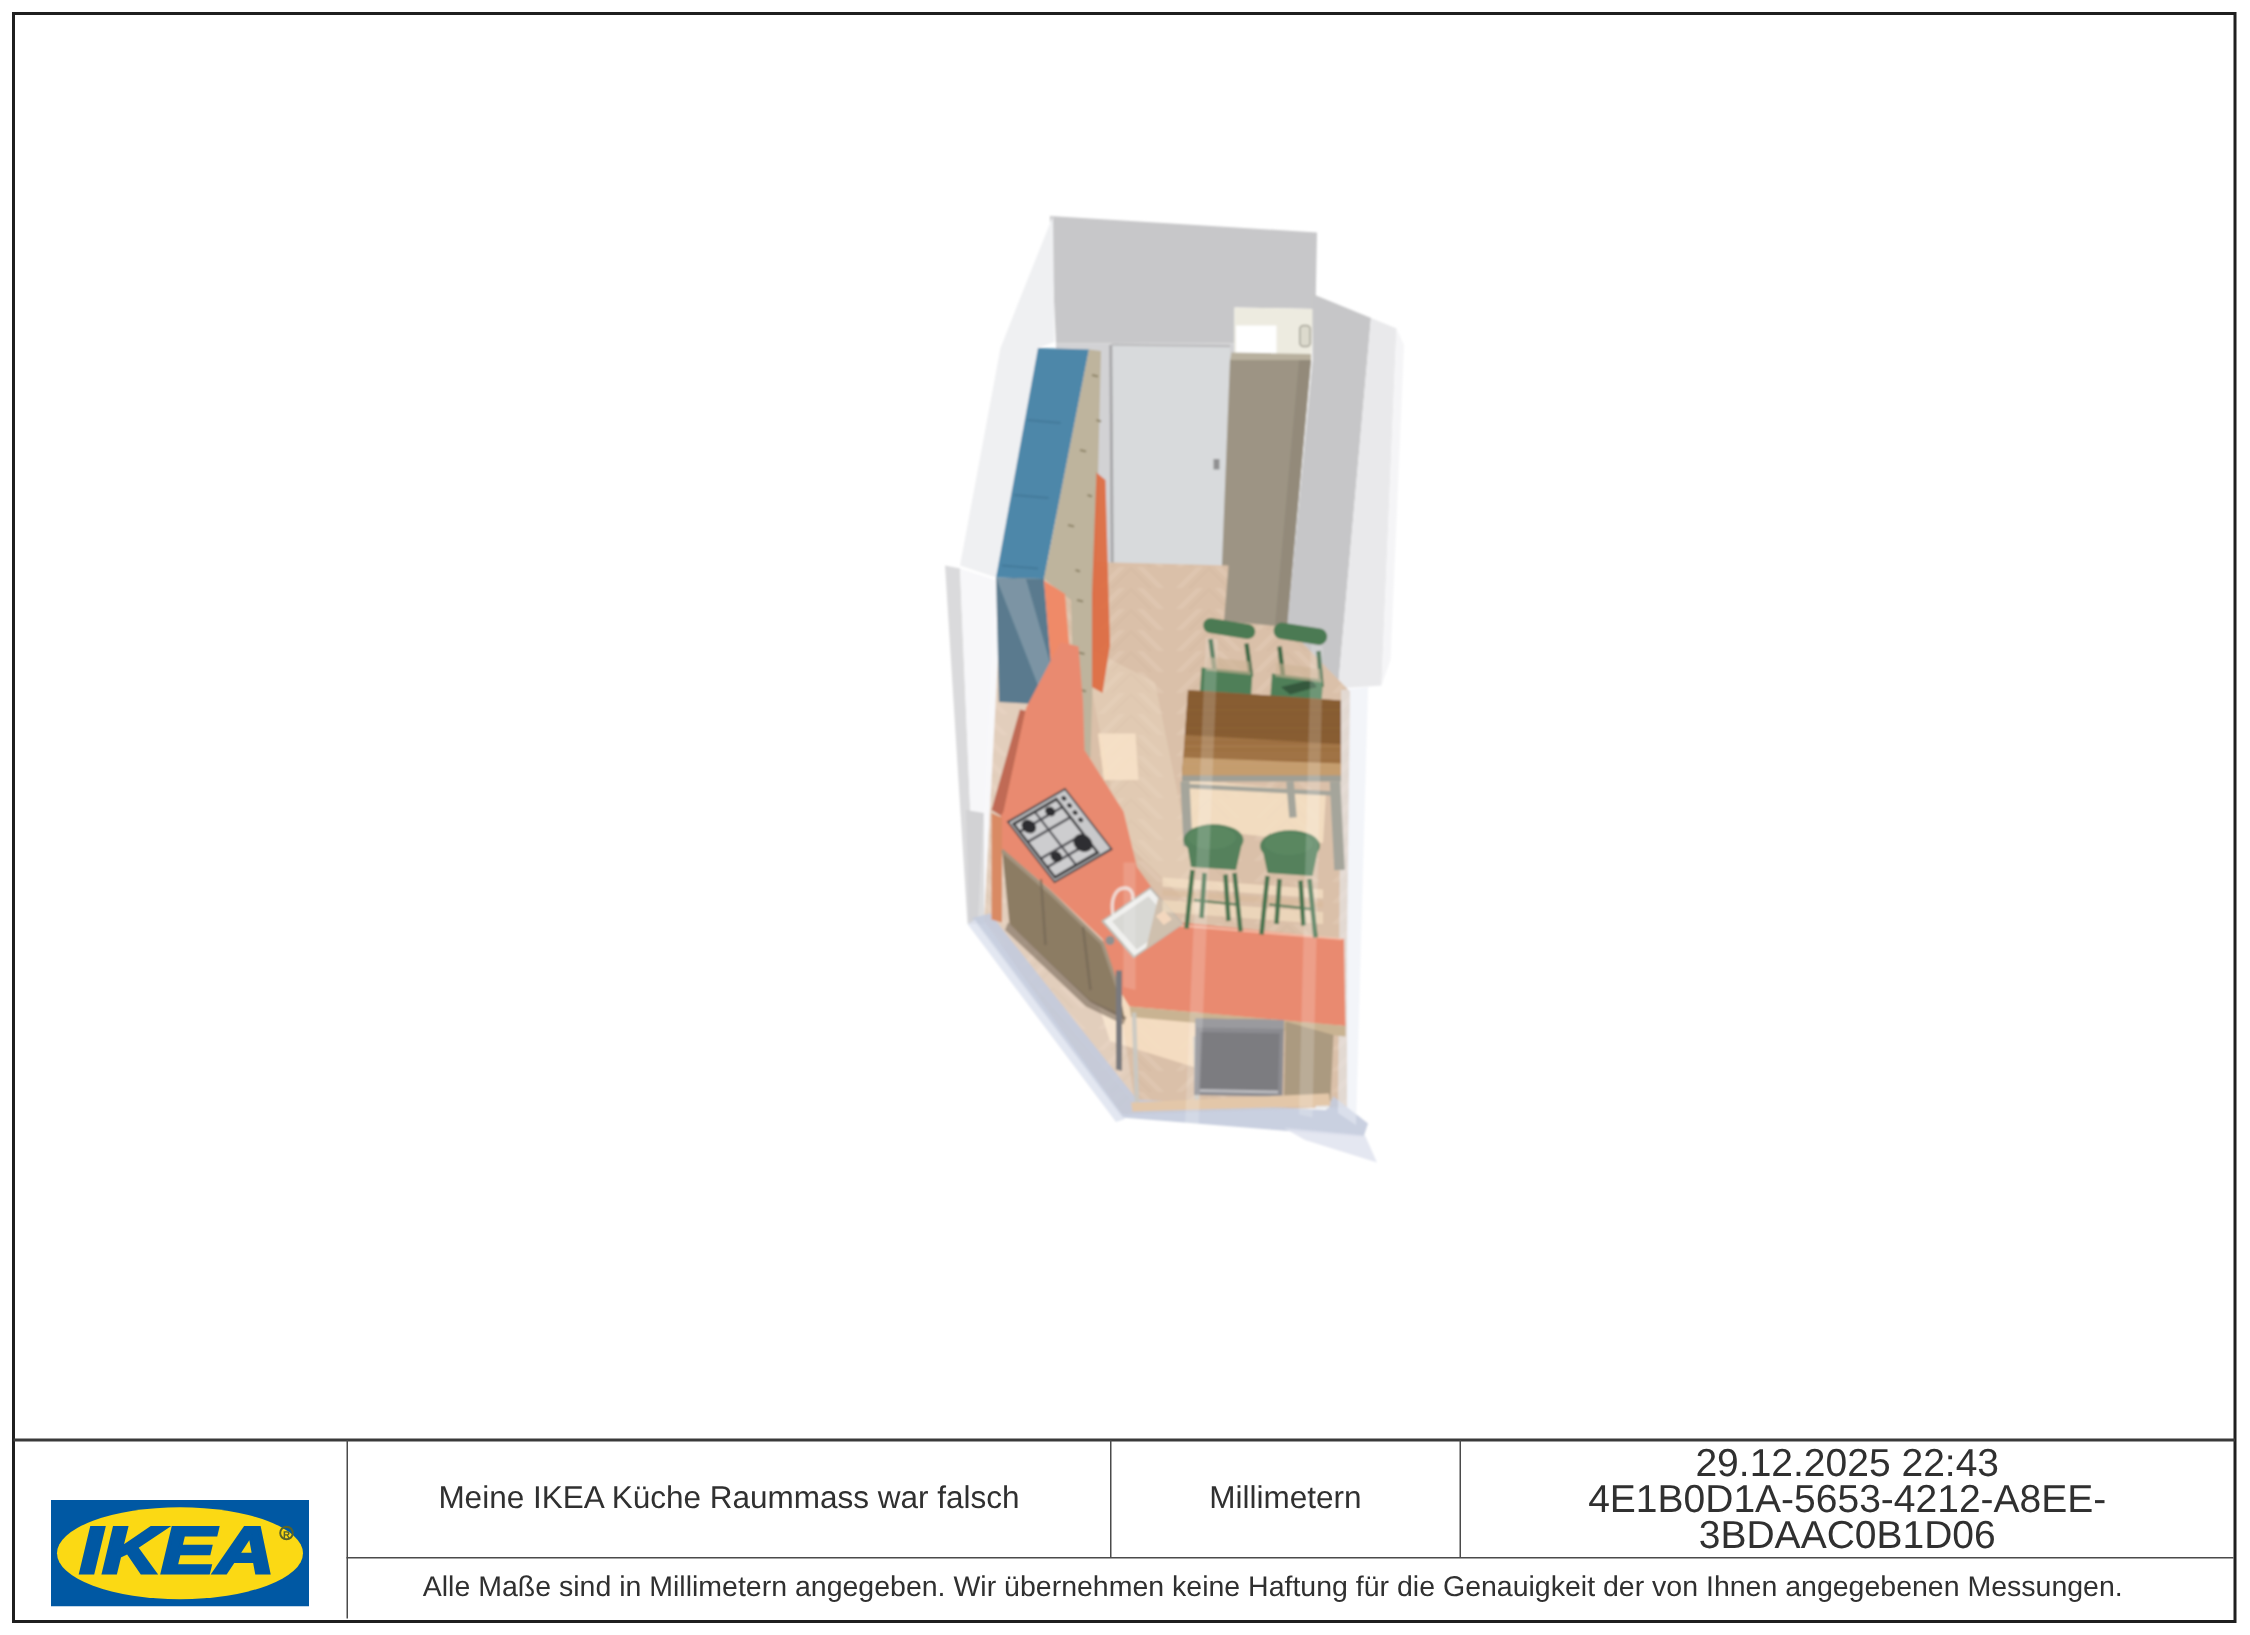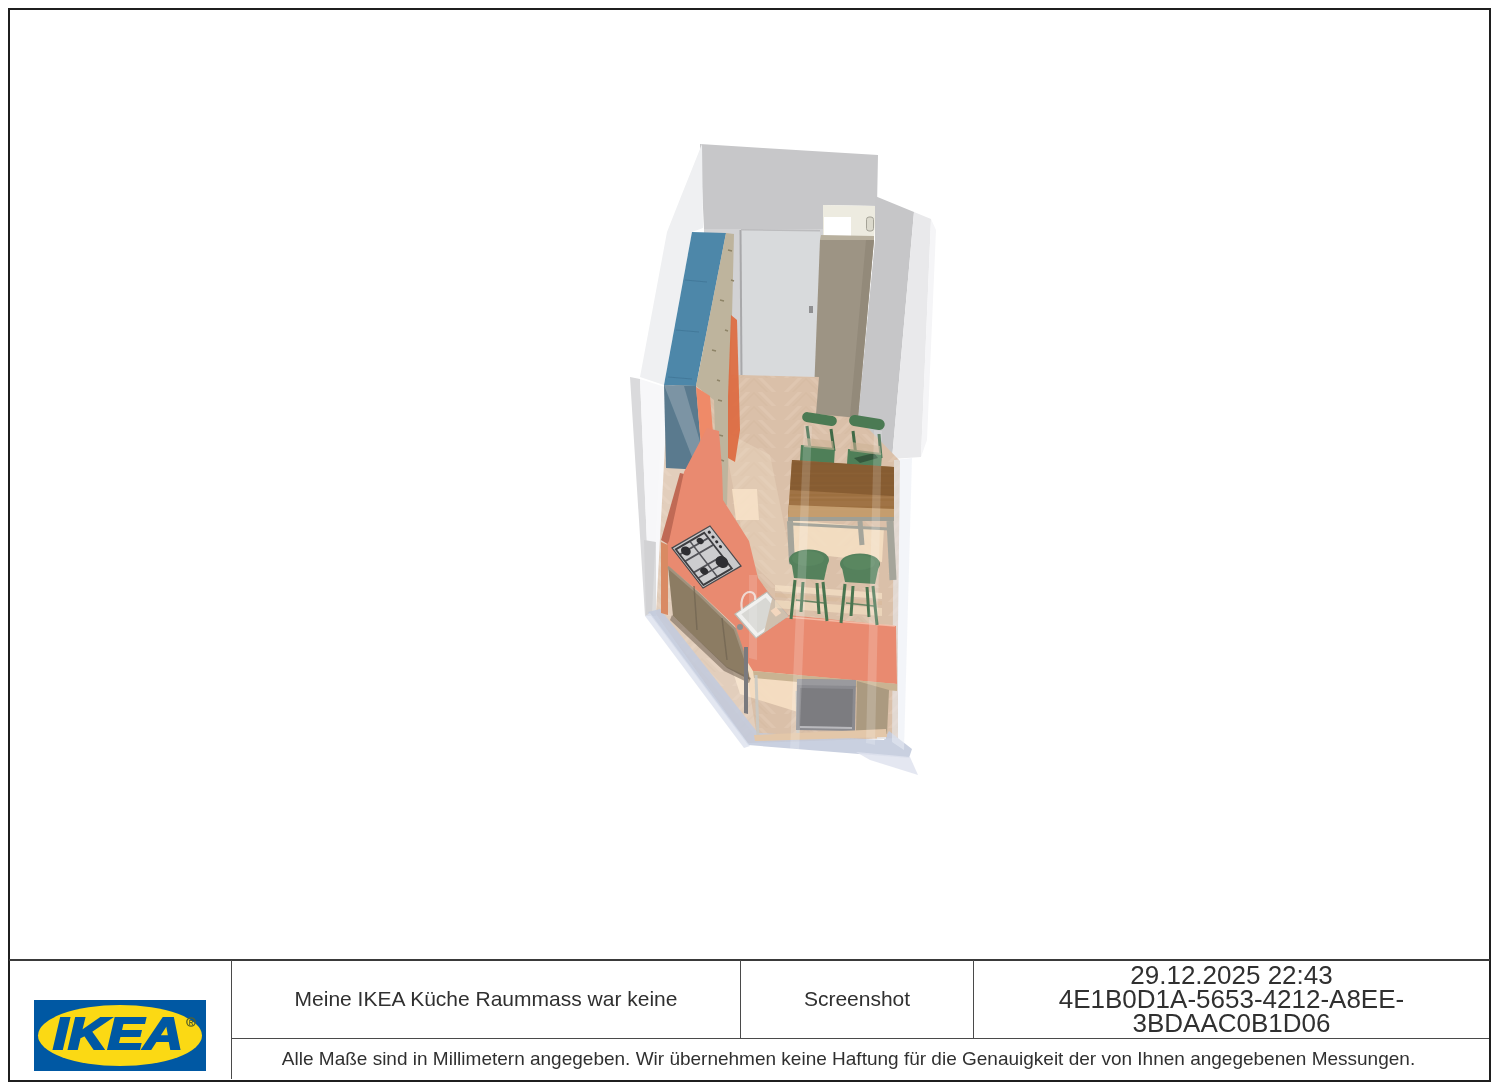--- a/index.html
+++ b/index.html
@@ -238,19 +238,19 @@
 <div class="abs" style="left:973px;top:960px;width:1px;height:78px;background:#4a4a4a;"></div>
 
 <svg class="abs" style="left:34px;top:1000px;" width="172" height="71" viewBox="0 0 172 71">
   <rect x="0" y="0" width="172" height="71" fill="#0058a3"></rect>
   <ellipse cx="86" cy="35.5" rx="82" ry="30.6" fill="#fbd914"></ellipse>
   <text x="84" y="48.5" text-anchor="middle" font-family="Liberation Sans, sans-serif" font-weight="bold" font-style="italic" font-size="44" fill="#0058a3" stroke="#0058a3" stroke-width="2" textLength="130" lengthAdjust="spacingAndGlyphs">IKEA</text>
   <circle cx="157" cy="22" r="4.2" fill="none" stroke="#57622a" stroke-width="1.3"></circle>
   <text x="157" y="25" text-anchor="middle" font-size="6.5" font-weight="bold" fill="#57622a">R</text>
 </svg>
 
-<div class="abs ct" style="left:232px;top:960px;width:508px;height:78px;font-size:21px;">Meine IKEA Küche Raummass war keine</div>
-
-<div class="abs ct" style="left:741px;top:960px;width:232px;height:78px;font-size:21px;">Screenshot</div>
+<div class="abs ct" style="left:232px;top:960px;width:508px;height:78px;font-size:21px;">Meine IKEA Küche Raummass war falsch</div>
+
+<div class="abs ct" style="left:741px;top:960px;width:232px;height:78px;font-size:21px;">Millimetern</div>
 
 <div class="abs ct" style="left:974px;top:960px;width:515px;height:78px;font-size:26px;line-height:24px;">29.12.2025 22:43<br>4E1B0D1A-5653-4212-A8EE-3BDAAC0B1D06</div>
 
 <div class="abs ct" style="left:220px;top:1039px;width:1257px;height:40px;font-size:19px;">Alle Maße sind in Millimetern angegeben. Wir übernehmen keine Haftung für die Genauigkeit der von Ihnen angegebenen Messungen.</div>
 
 </body></html>

